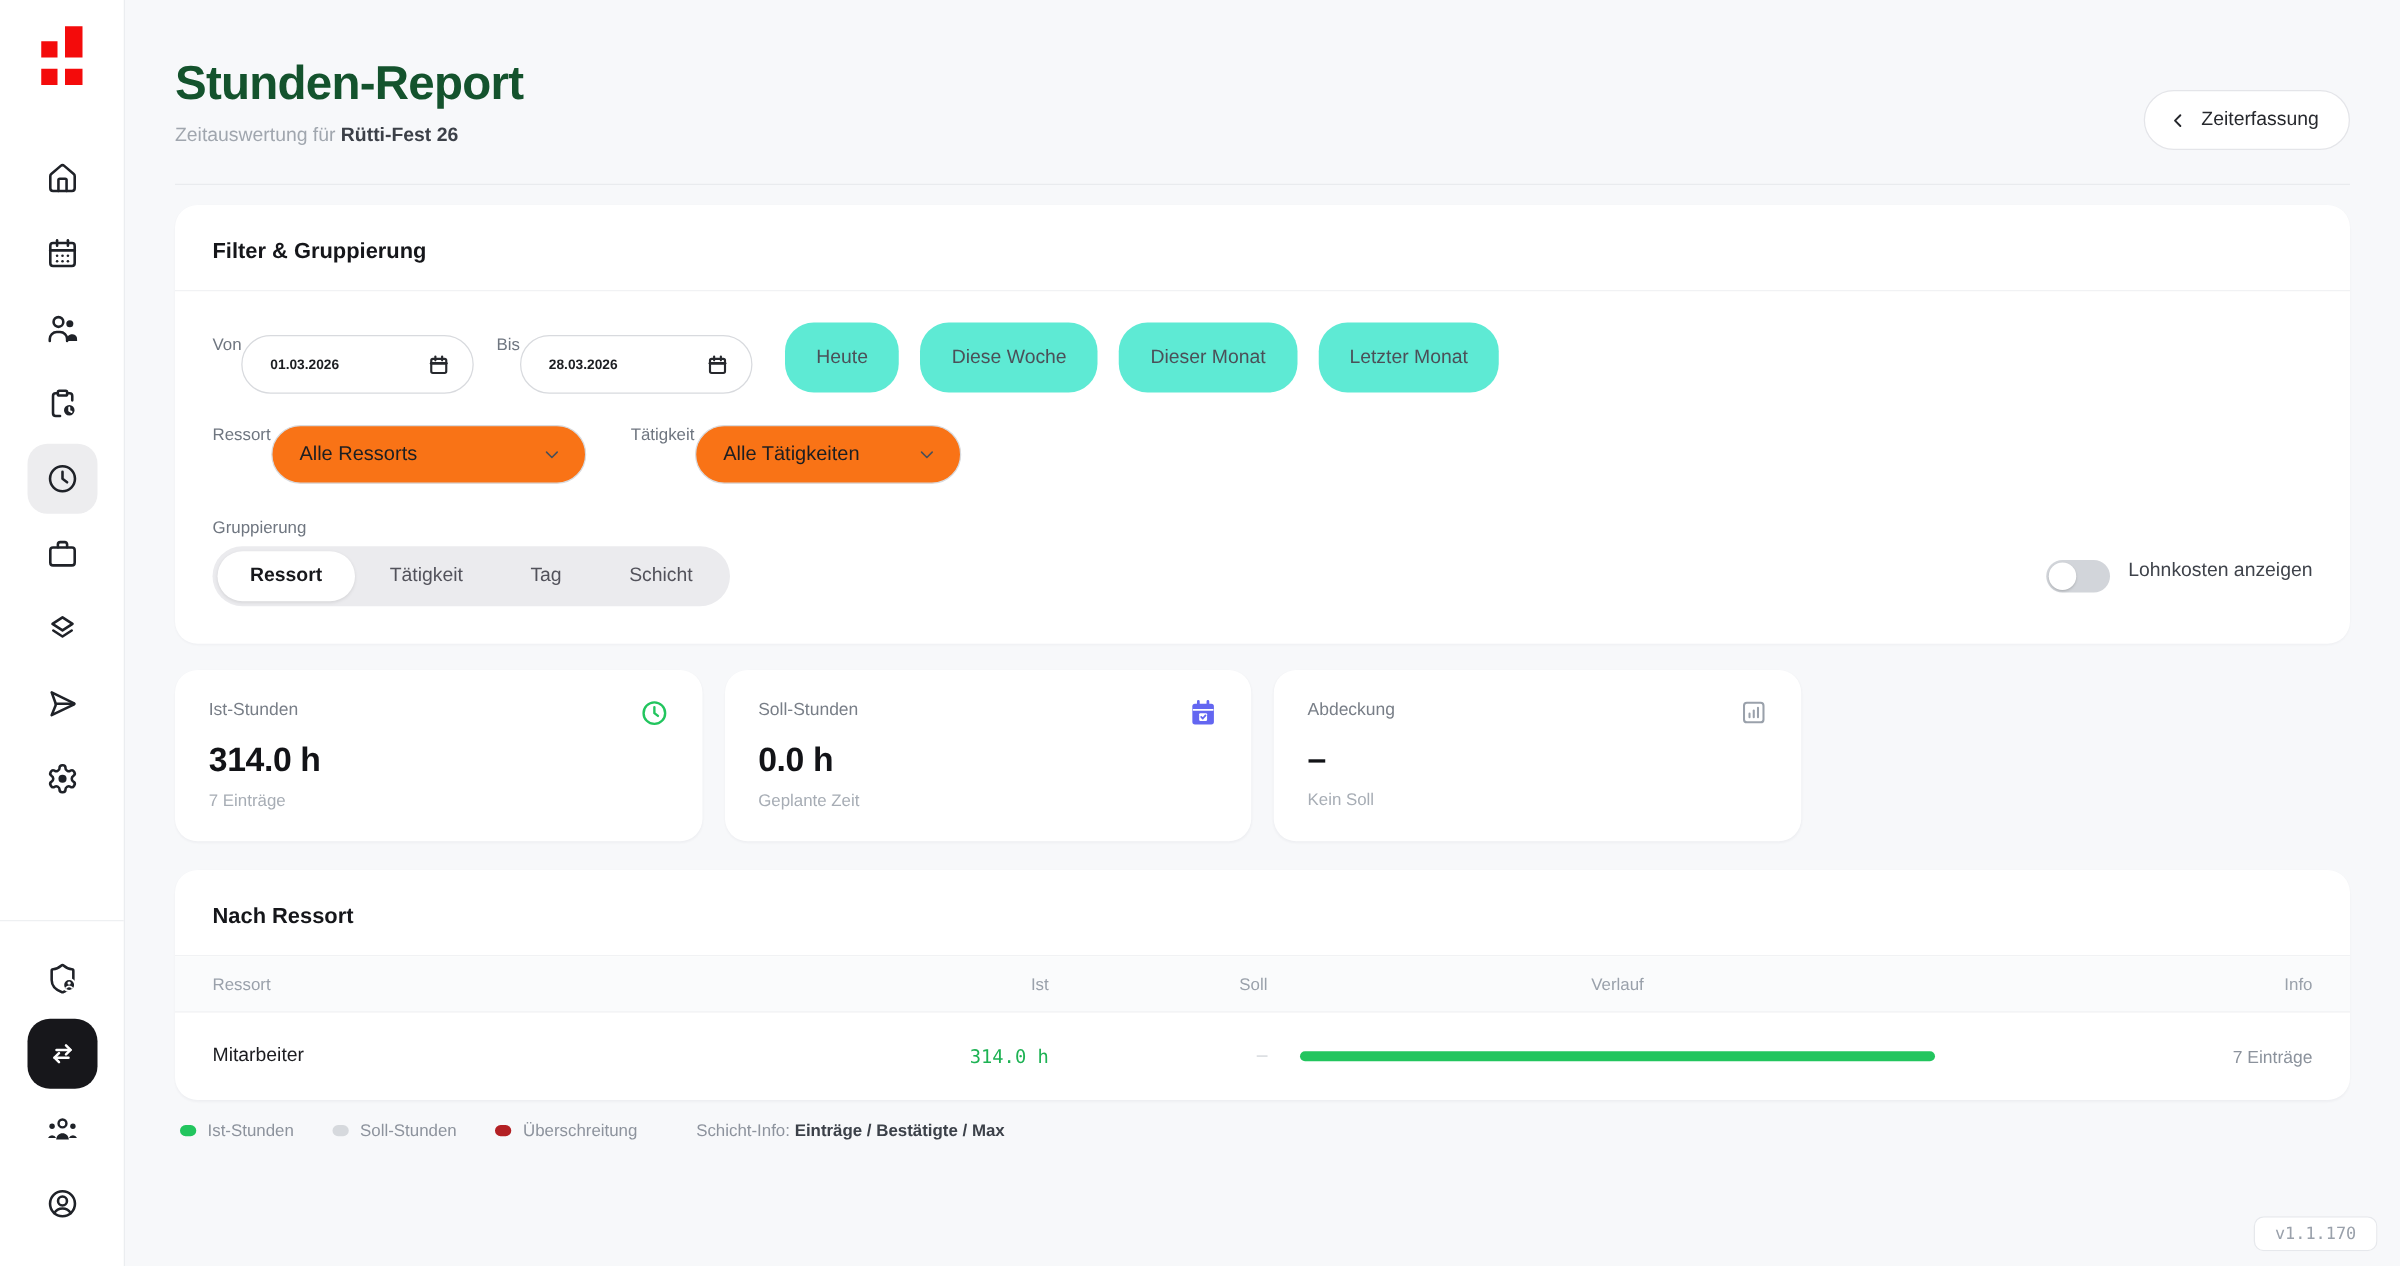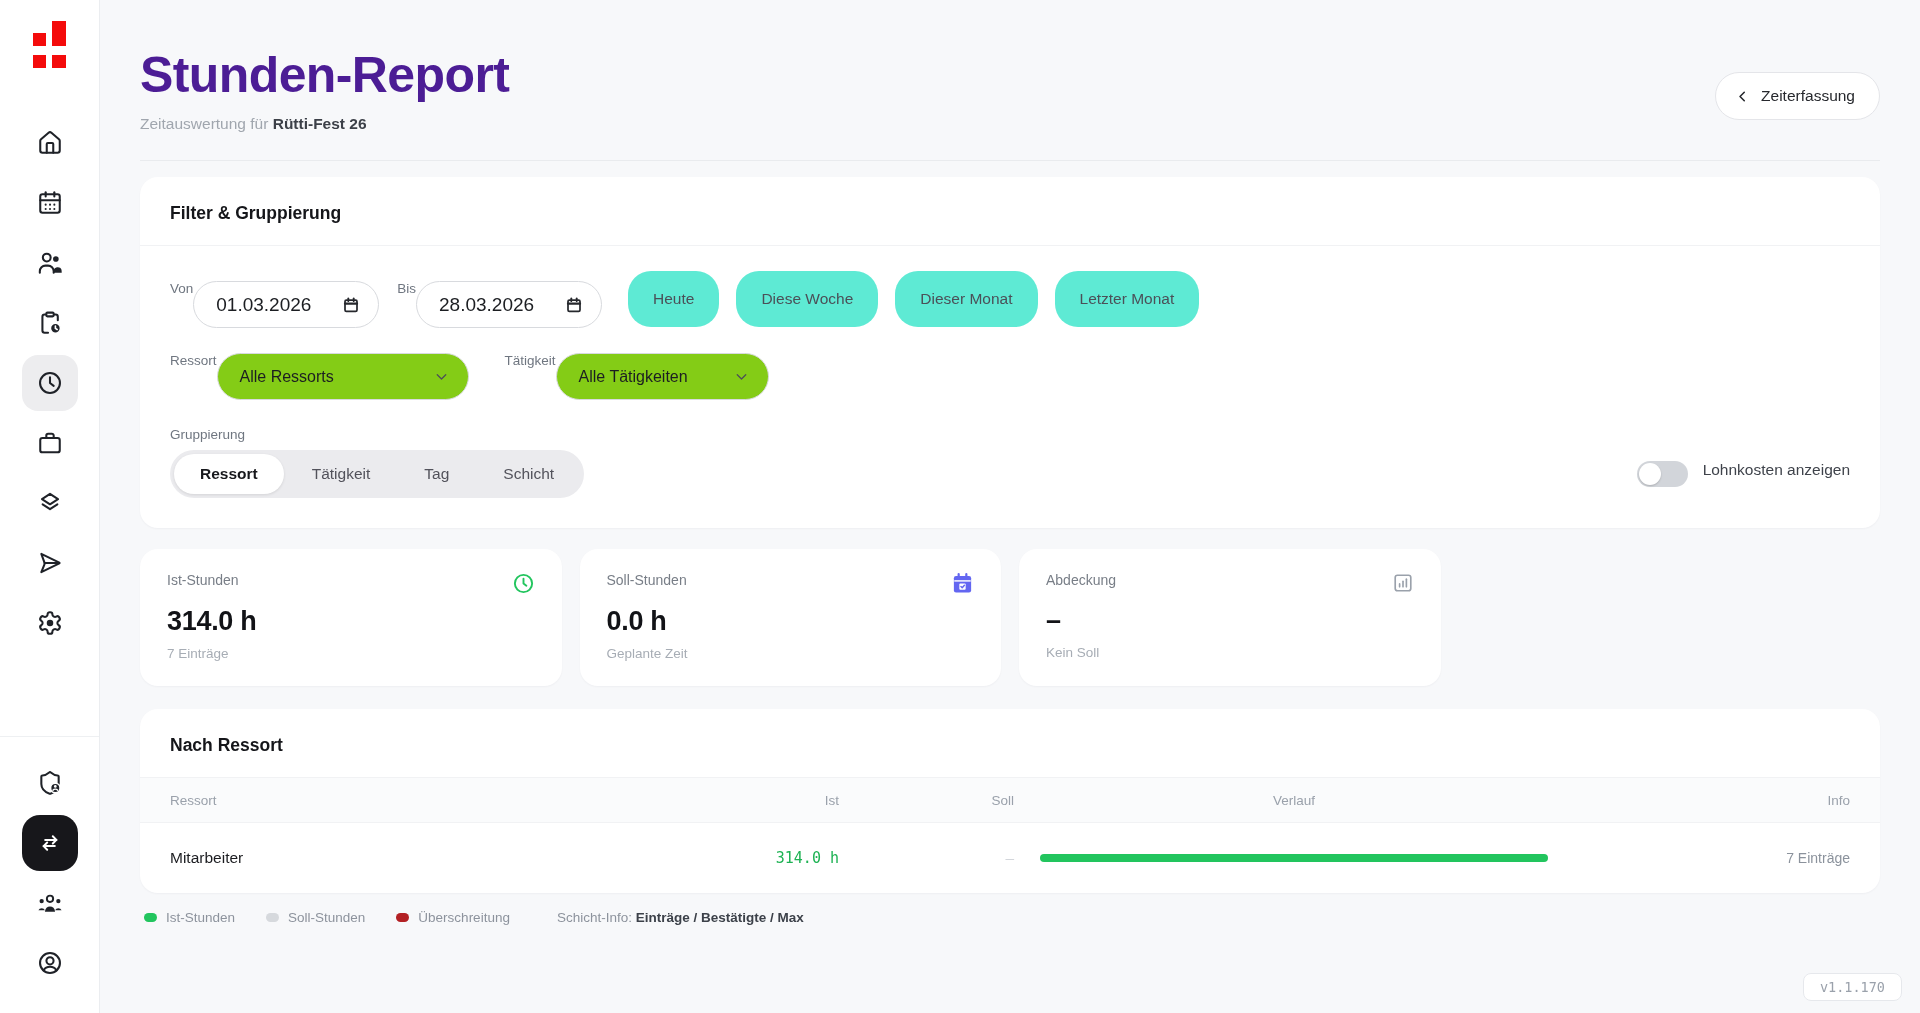--- a/index.html
+++ b/index.html
@@ -32,21 +32,21 @@
   .side-bottom { margin-top:auto; width:100%; display:flex; flex-direction:column; align-items:center; padding-bottom:18px; }
   .side-divider { width:100%; border-top:1px solid #eef0f2; margin-bottom:18px; }
   .transfer-btn {
     width:56px; height:56px; border-radius:18px; background:#17171b;
     display:flex; align-items:center; justify-content:center; cursor:pointer; margin-bottom:4px;
   }
 
   
   .main { margin-left:100px; padding:0 40px; }
   .header-row { display:flex; justify-content:space-between; align-items:flex-start; padding-top:46px; }
-  .page-title { font-size:50px; font-weight:700; letter-spacing:-0.6px; color:#4c1d95; }
+  .page-title { font-size:38px; font-weight:700; letter-spacing:-0.6px; color:#14532d; }
   .subtitle { margin-top:11px; font-size:15.5px; color:#a0a6ae; }
   .subtitle .event { color:#3c4048; font-weight:700; }
   .back-btn {
     margin-top:26px; height:48px; padding:0 24px 0 18px; border-radius:24px;
     background:#fff; border:1px solid #e4e5e9; display:flex; align-items:center; gap:10px;
     font-size:15.5px; color:#26282d; cursor:pointer; font-family:inherit;
   }
   .header-divider { margin-top:27px; border-bottom:1px solid #e9ebee; }
 
   .card { background:#fff; border-radius:18px; box-shadow:0 1px 2px rgba(16,24,40,.04); }
@@ -54,30 +54,30 @@
 
   
   .filter-card { margin-top:16px; }
   .filter-body { position:relative; padding:25px 30px 30px; }
   .field-label { font-size:13.5px; color:#6f7680; margin-bottom:8px; }
   .row1 { display:flex; align-items:flex-end; }
   .fgroup { display:flex; flex-direction:row; margin-right:18px; }
   .date-input {
     width:186px; height:47px; border:1px solid #d8dade; border-radius:24px; background:#fff;
     display:flex; align-items:center; justify-content:space-between; padding:0 18px 0 22px;
-    font-size:19px; color:#1c1e22; cursor:pointer;
+    font-size:11px; color:#1c1e22; cursor:pointer;font-weight:bold;
   }
   .quick-pills { display:flex; gap:17px; margin-left:8px; margin-bottom:1px; }
   .pill-btn {
     height:56px; padding:0 25px; border:none; border-radius:23px; background:#5eead4;
     color:#4b5058; font-size:15.5px; font-family:inherit; cursor:pointer;
   }
   .row2 { margin-top:25px; display:flex; }
   .select {
-    height:47px; border:1px solid #d8dade; border-radius:24px; background:#84cc16;
+    height:47px; border:1px solid #d8dade; border-radius:24px; background:#f97316;
     display:flex; align-items:center; justify-content:space-between; padding:0 18px 0 22px;
     font-size:16px; color:#1c1e22; cursor:pointer;gap:27px;
   }
   .select.ressort { width:252px; margin-right:18px; }
   .select.taetigkeit { width:213px; }
   .row3 { margin-top:27px; }
   .segmented {
     display:inline-flex; align-items:center; background:#ebebee; border-radius:24px; padding:4px; gap:2px;
   }
   .seg-item {

